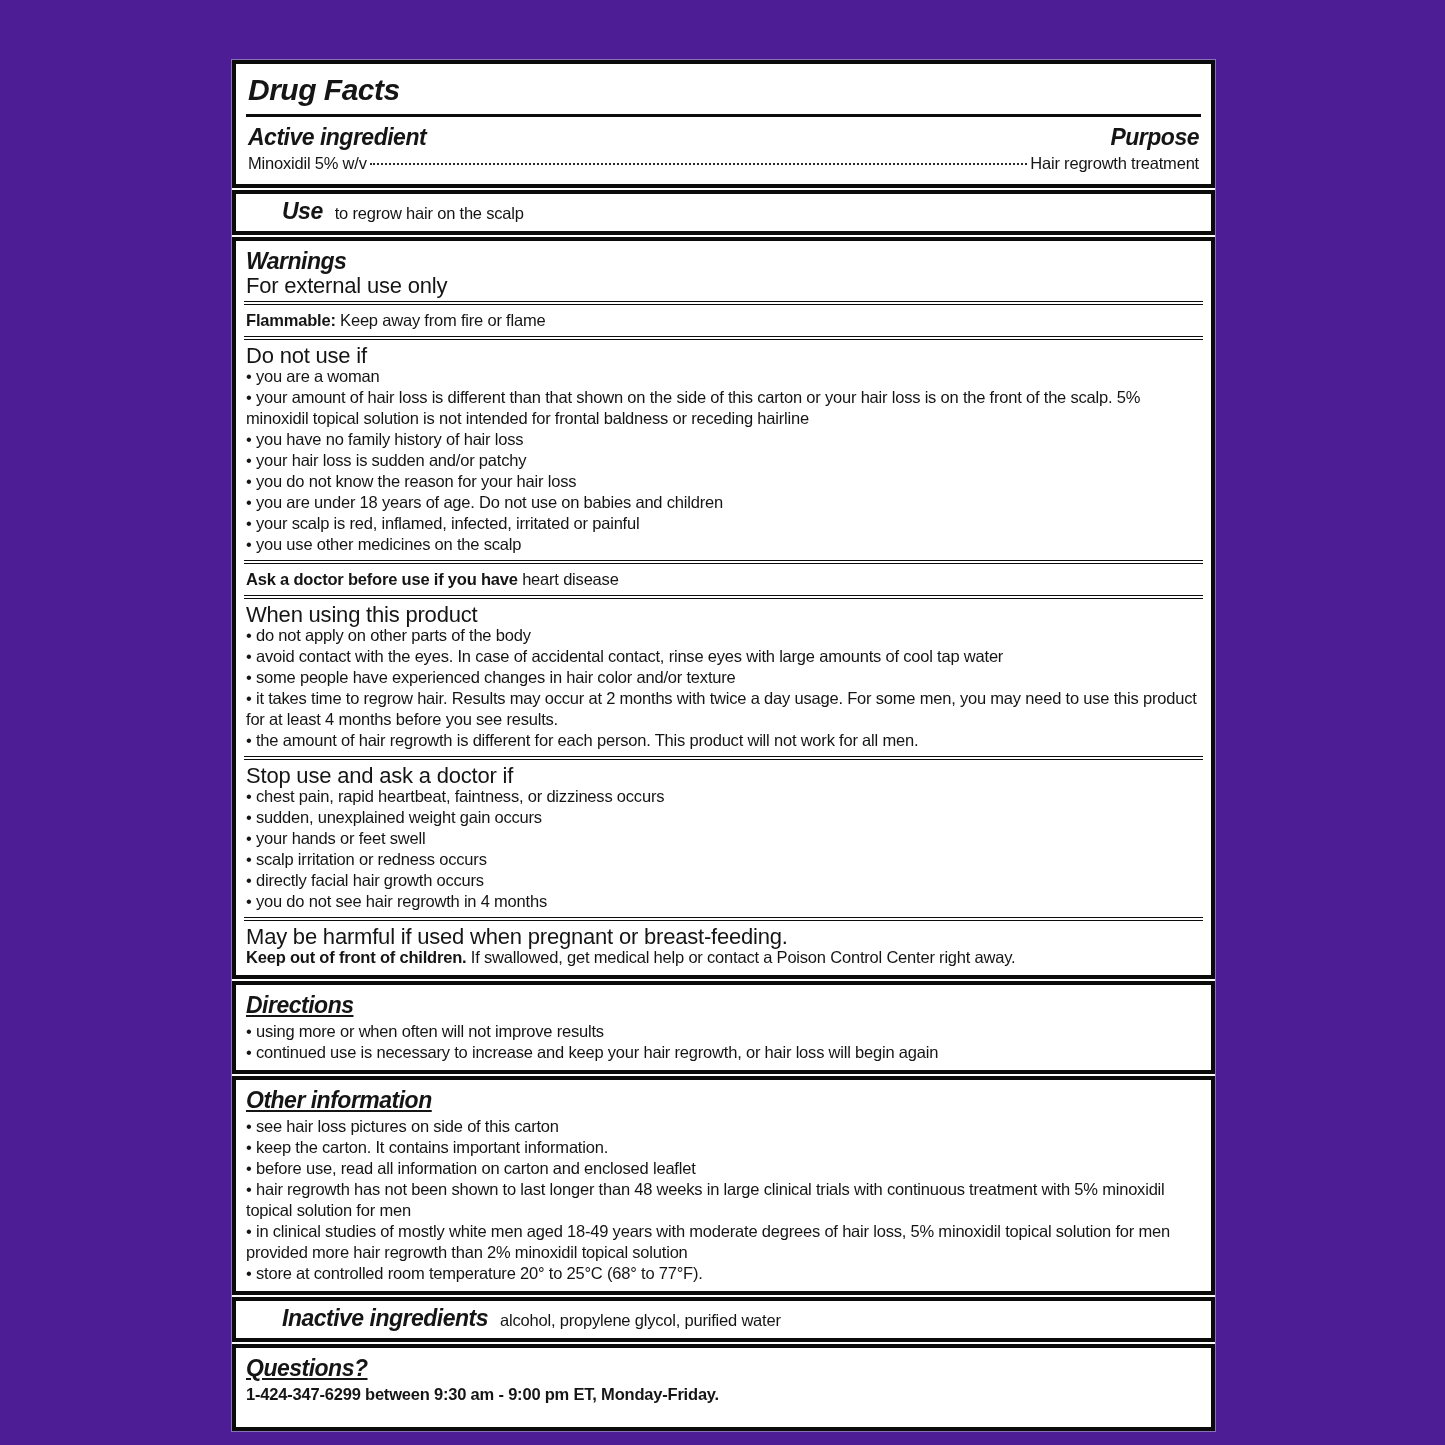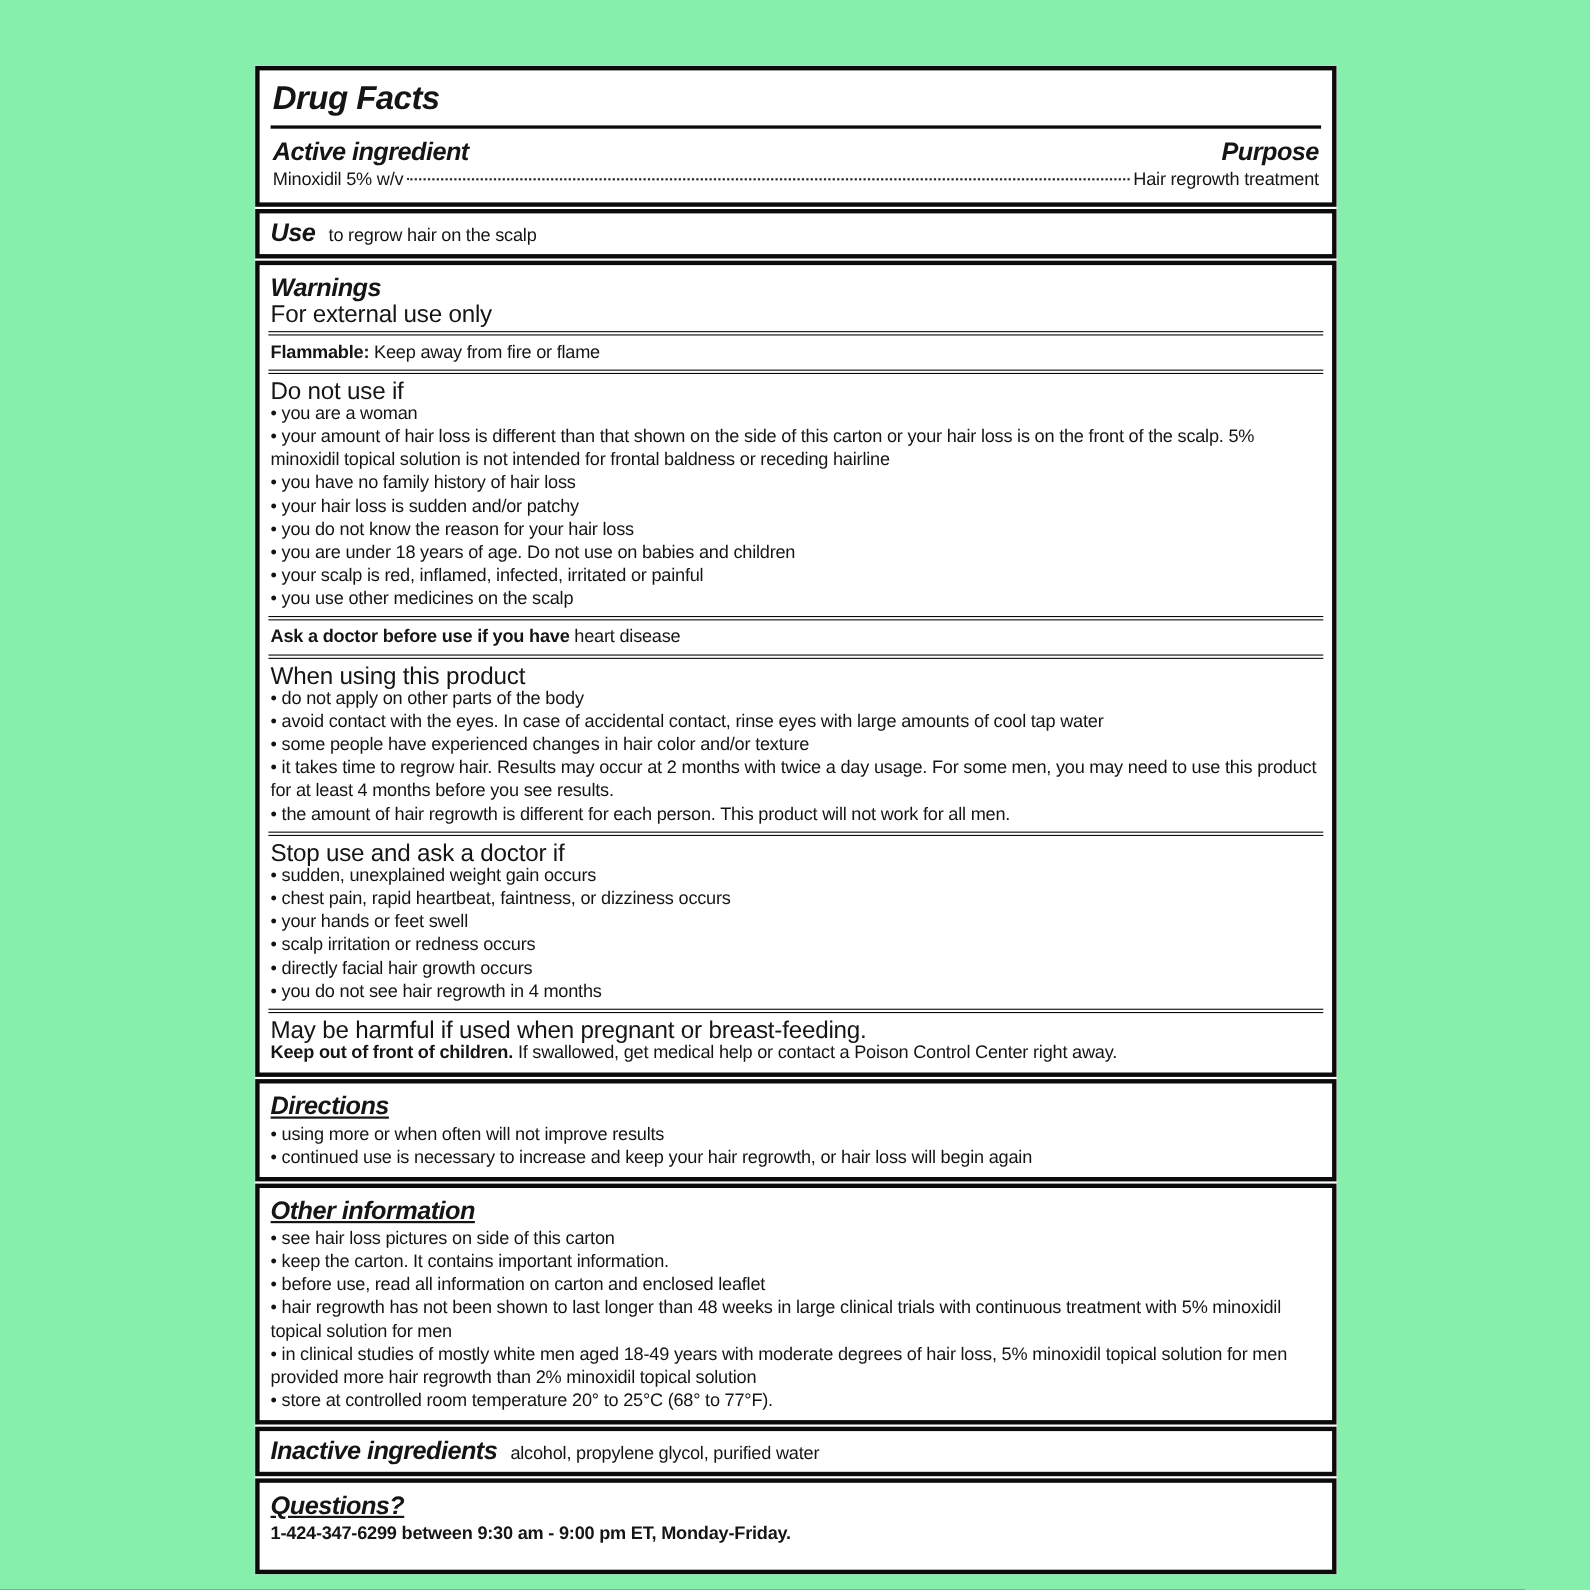--- a/index.html
+++ b/index.html
@@ -3,42 +3,42 @@
 <meta charset="utf-8">
 <style>
   html,body{margin:0;padding:0;}
   body{
     width:1445px;height:1445px;
     background:#0e2433;
     font-family:"Liberation Sans","DejaVu Sans",sans-serif;
     color:#151515;
     -webkit-font-smoothing:antialiased;
   }
-  .canvas{position:relative;width:1445px;height:1445px;background:#86efac;overflow:hidden;}
+  .canvas{position:relative;width:1445px;height:1445px;background:#4c1d95;overflow:hidden;}
   .panel{
     position:absolute;left:232px;top:60px;width:983px;
     display:flex;flex-direction:column;gap:2px;
     background:#ffffff;
     box-shadow:0 0 0 1px rgba(210,218,222,0.45);
   }
   section{
     background:#ffffff;
     border:4px solid #0b0b0b;
     padding:4px 10px 7px 10px;
     letter-spacing:-0.2px;
   }
   h1,h2{margin:0;font-style:italic;font-weight:bold;letter-spacing:-0.5px;}
   h1{font-size:30px;line-height:36px;padding:4px 0 6px 2px;}
   h2{font-size:23px;line-height:28px;}
   .title-rule{border-top:3px solid #0b0b0b;margin:0 0 4px 0;}
   .heads-row{display:flex;justify-content:space-between;align-items:flex-start;padding:2px 2px 1px 2px;}
   .leader-row{display:flex;align-items:baseline;font-size:16.5px;line-height:21px;padding:1px 2px 3px 2px;}
   .leader{flex:1;border-bottom:2px dotted #2a2a2a;margin:0 3px;transform:translateY(-4px);}
   .inline-sec{display:flex;align-items:baseline;gap:12px;padding-top:3px;padding-bottom:6px;}
-  .inline-sec h2{white-space:nowrap;}
+  .inline-sec h2{white-space:nowrap;margin-left:36px;}
   .body-text,.bullet,.line{font-size:16.5px;line-height:21px;}
   .bold{font-weight:bold;}
   .subhead{font-size:22px;line-height:21px;font-weight:normal;}
   .bullet::before{content:"\2022\00a0";}
   .rule{border-top:4px double #0b0b0b;margin:5px -2px 5px -2px;}
   .sec-head-pad{padding:2px 0 2px 0;text-decoration:underline;}
   .warn-head{padding:2px 0 0 0;}
   .q-sec{padding-bottom:22px;}
 </style>
 </head>
@@ -101,22 +101,22 @@
       <div class="subhead">When using this product</div>
       <div class="bullet">do not apply on other parts of the body</div>
       <div class="bullet">avoid contact with the eyes. In case of accidental contact, rinse eyes with large amounts of cool tap water</div>
       <div class="bullet">some people have experienced changes in hair color and/or texture</div>
       <div class="bullet">it takes time to regrow hair.  Results may occur at 2 months with twice a day usage. For some men, you may need to use this product for at least 4 months before you see results.</div>
       <div class="bullet">the amount of hair regrowth is different for each person. This product will not work for all men.</div>
 
       <div class="rule"></div>
 
       <div class="subhead">Stop use and ask a doctor if</div>
+      <div class="bullet">chest pain, rapid heartbeat, faintness, or dizziness occurs</div>
       <div class="bullet">sudden, unexplained weight gain occurs</div>
-      <div class="bullet">chest pain, rapid heartbeat, faintness, or dizziness occurs</div>
       <div class="bullet">your hands or feet swell</div>
       <div class="bullet">scalp irritation or redness occurs</div>
       <div class="bullet">directly facial hair growth occurs</div>
       <div class="bullet">you do not see hair regrowth in 4 months</div>
 
       <div class="rule"></div>
 
       <div class="subhead">May be harmful if used when pregnant or breast-feeding.</div>
       <div class="line">
         <span class="bold">Keep out of front of children.</span>

